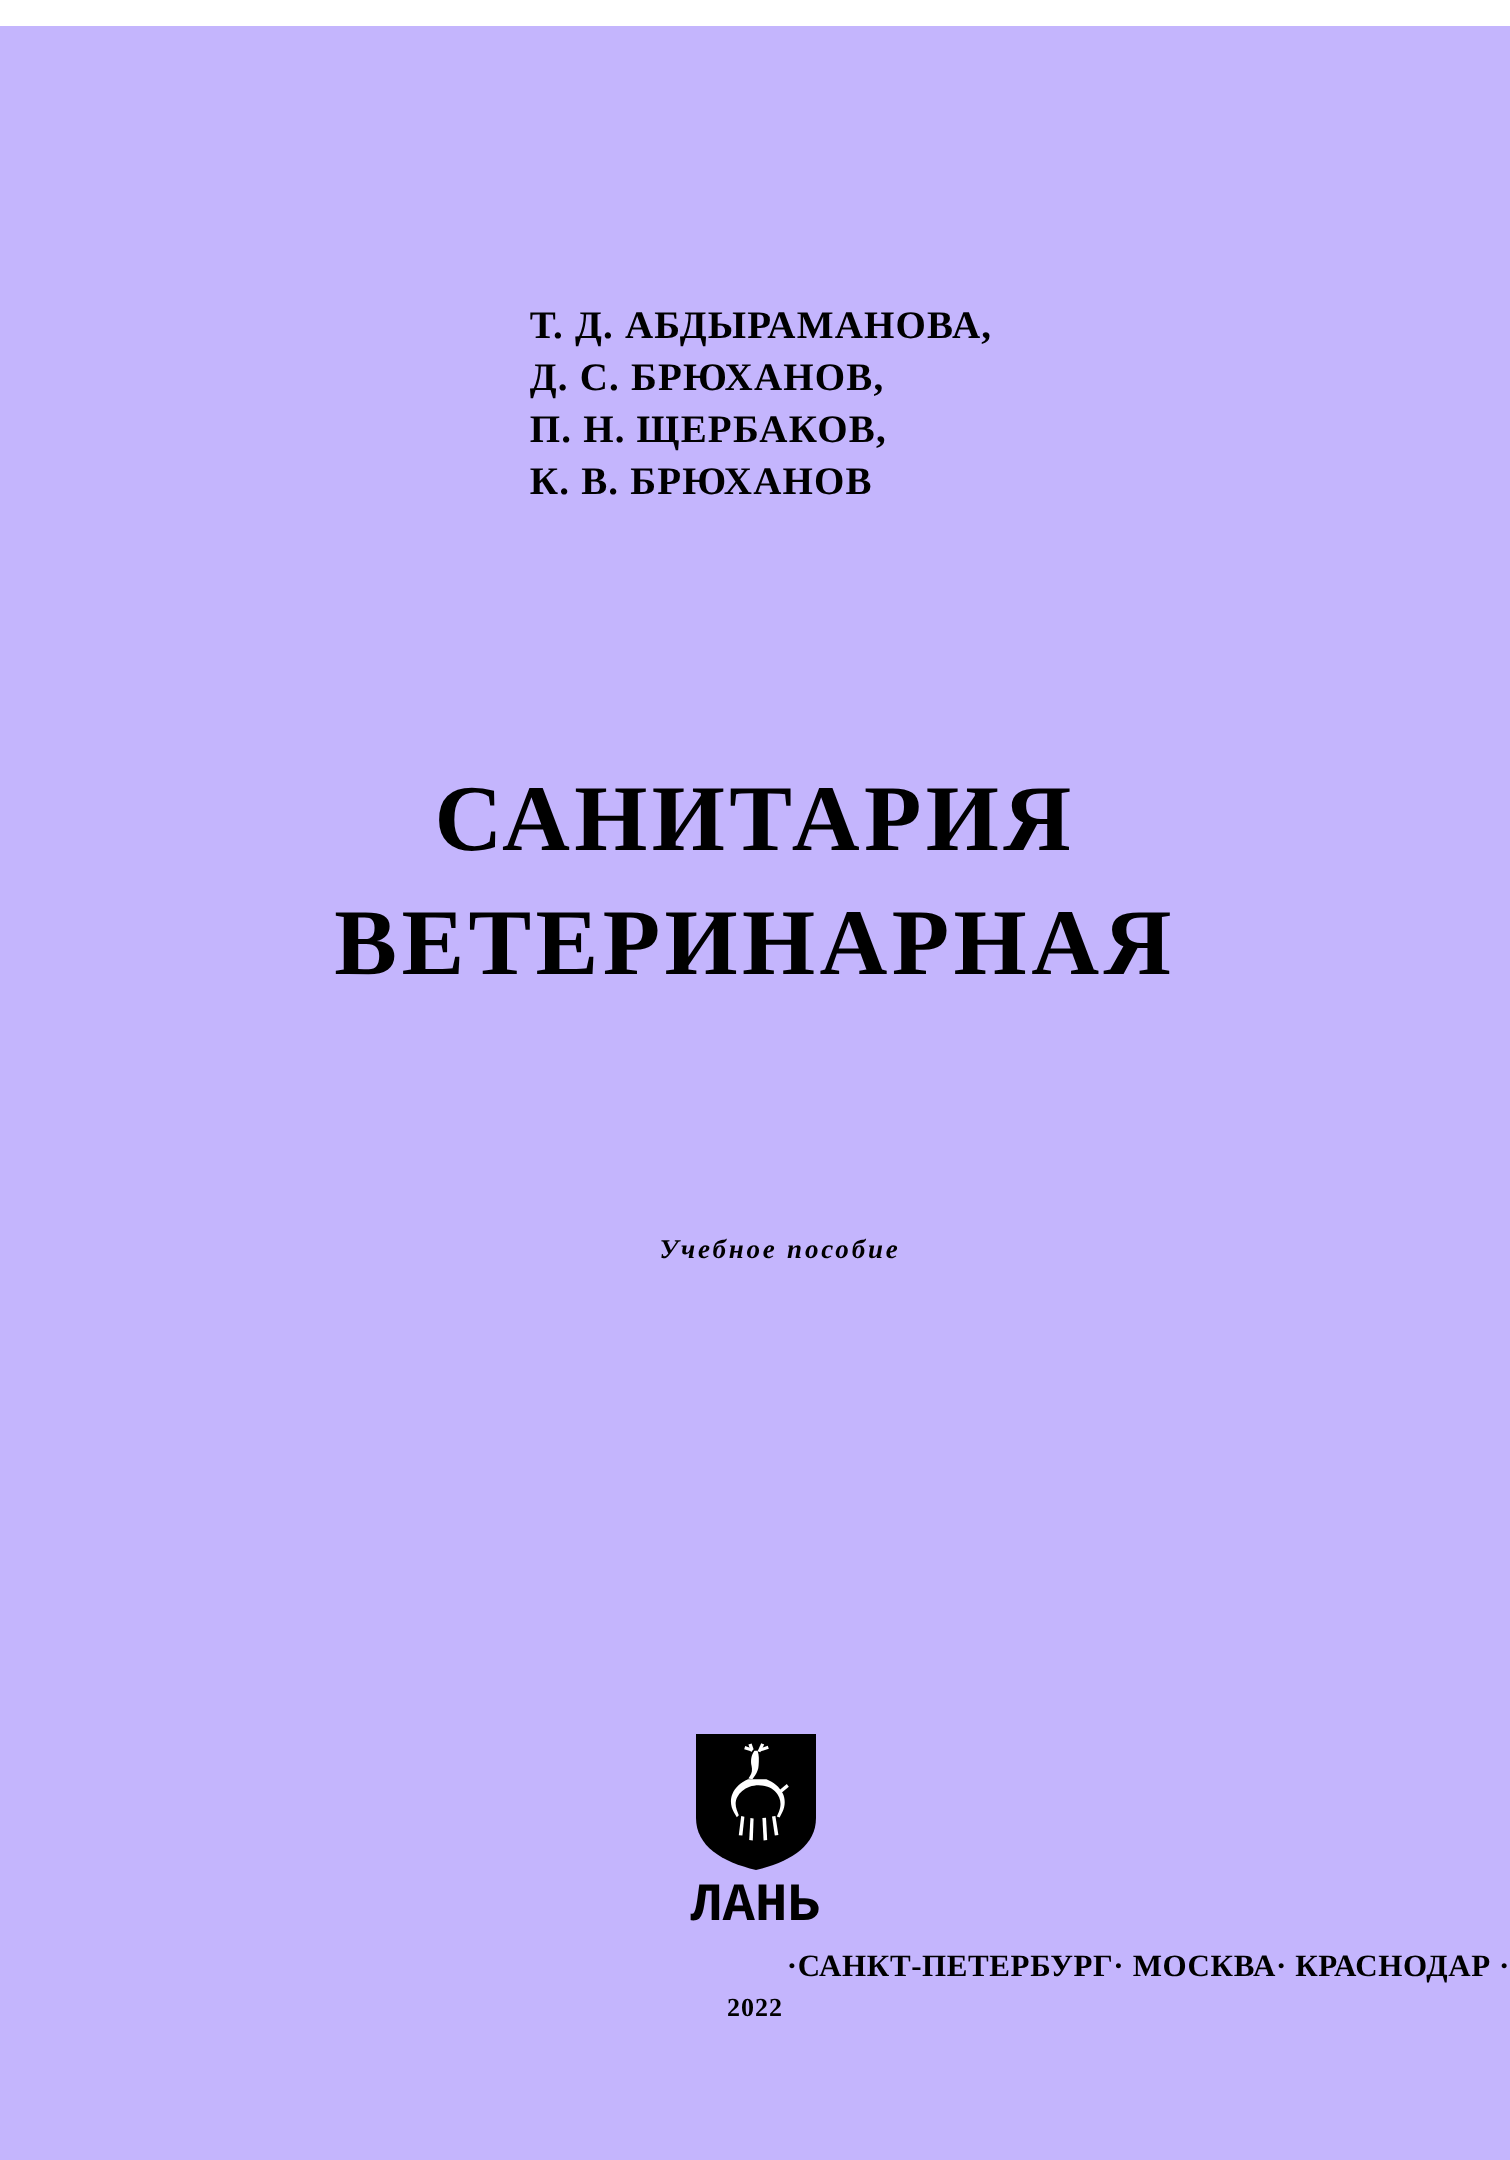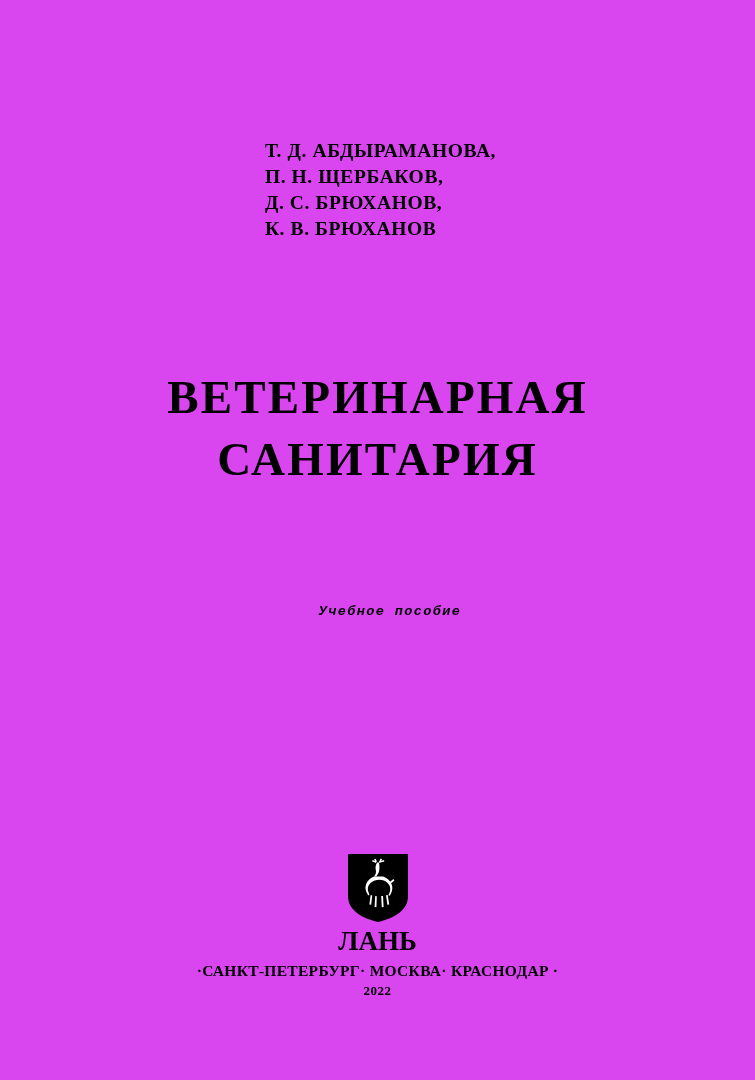--- a/index.html
+++ b/index.html
@@ -12,21 +12,22 @@
     height: 1080px;
     position: relative;
     font-family: "Liberation Serif", serif;
     color: #000000;
     overflow: hidden;
   }
 
   .page {
     position: absolute;
     inset: 0;
-    background: #d946ef;
+    background: #c4b5fd;
+    margin-top: 13px;
   }
 
   
   .authors {
     position: absolute;
     top: 138px;
     left: 0;
     right: 0;
     text-align: center;
   }
@@ -62,21 +63,21 @@
     white-space: nowrap;
   }
 
   
   .subtitle {
     position: absolute;
     top: 604px;
     left: 0;
     right: 0;
     text-align: center;
-    font-family: Liberation Mono, monospace;
+    font-family: Liberation Serif, serif;
     font-style: italic;
     font-weight: bold;
     font-size: 13.5px;
     letter-spacing: 1.4px;
     padding-left: 25px;
   }
 
   
   .logo-wrap {
     position: absolute;
@@ -84,34 +85,34 @@
     left: 0;
     right: 0;
     text-align: center;
   }
   .logo-mark {
     display: block;
     margin: 0 auto;
   }
   .logo-word {
     margin-top: 2px;
-    font-family: Liberation Serif, serif;
+    font-family: Liberation Mono, monospace;
     font-weight: bold;
     font-size: 27px;
     letter-spacing: 0px;
     line-height: 30px;
   }
 
   
   .imprint {
     position: absolute;
     top: 962px;
     left: 0;
     right: 0;
-    text-align: center;
+    text-align: right;
     font-family: "Liberation Serif", serif;
     font-weight: bold;
     font-size: 15.5px;
     letter-spacing: 0.3px;
   }
   .year {
     position: absolute;
     top: 983px;
     left: 0;
     right: 0;
@@ -123,29 +124,29 @@
   }
 </style>
 </head>
 <body>
 
 <div class="page">
 
   <div class="authors">
     <div class="authors-inner">
       <div class="line">Т. Д. АБДЫРАМАНОВА,</div>
+      <div class="line">Д. С. БРЮХАНОВ,</div>
       <div class="line">П. Н. ЩЕРБАКОВ,</div>
-      <div class="line">Д. С. БРЮХАНОВ,</div>
       <div class="line">К. В. БРЮХАНОВ</div>
     </div>
   </div>
 
   <div class="title">
+    <div class="tline">САНИТАРИЯ</div>
     <div class="tline">ВЕТЕРИНАРНАЯ</div>
-    <div class="tline">САНИТАРИЯ</div>
   </div>
 
   <div class="subtitle">Учебное пособие</div>
 
   <div class="logo-wrap">
     <svg class="logo-mark" width="66" height="72" viewBox="0 0 66 72">
       <path d="M3 2 H63 V44 C63 58 50 66 33 70 C16 66 3 58 3 44 Z" fill="#000000"></path>
 
       <g fill="#ffffff">
 

